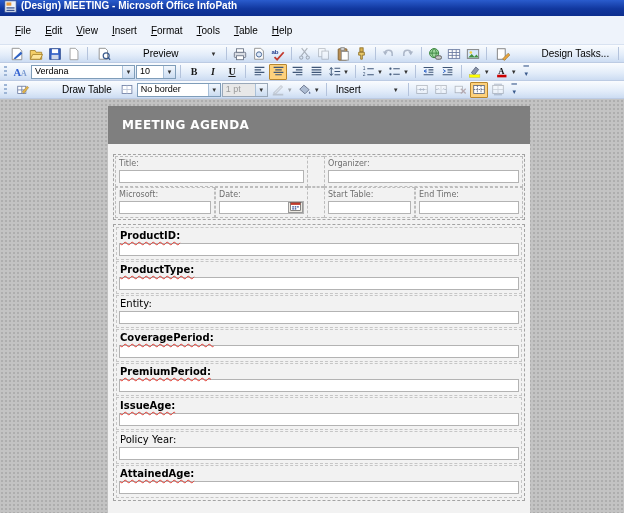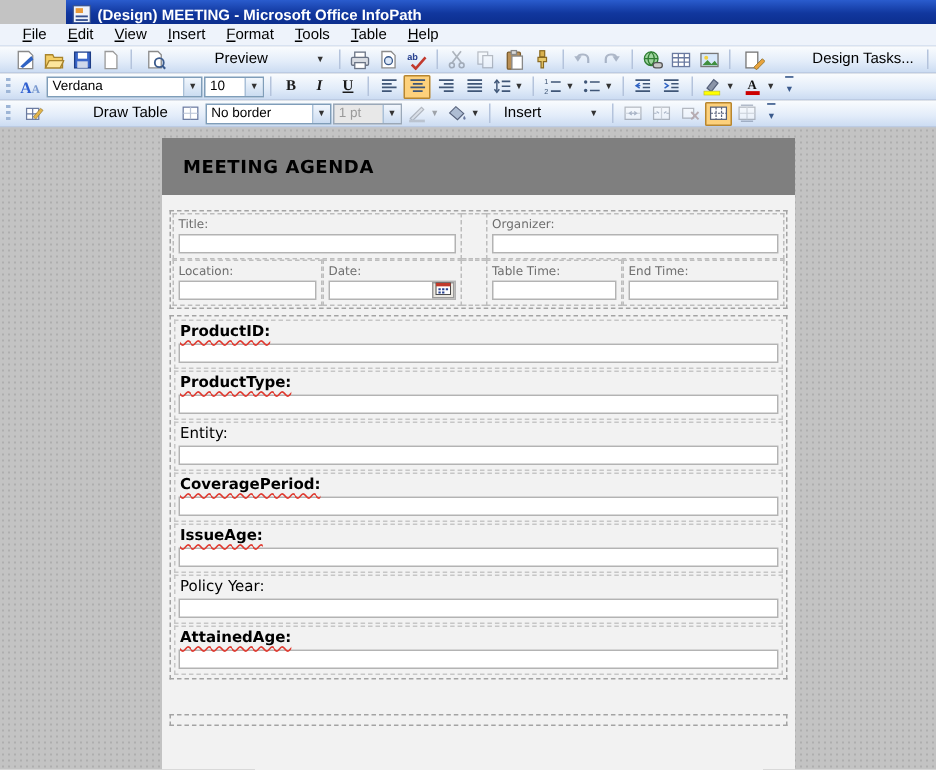--- a/index.html
+++ b/index.html
@@ -1,24 +1,24 @@
 <!DOCTYPE html>
 <html><head>
 <meta charset="utf-8">
 <style>
   * { box-sizing: border-box; margin: 0; padding: 0; }
   html,body { width:624px; height:513px; overflow:hidden; }
   body { font-family:"Liberation Sans", sans-serif; font-size:10px; background:#c3c3c3; }
 
   
   .titlebar { height:16px; background:linear-gradient(180deg,#2a5ccd 0%,#11379e 55%,#0c2e8e 100%);
-    color:#fff; display:flex; align-items:flex-end; gap:4px; padding:0 4px; font-weight:bold; font-size:10px;margin-left:44px; }
+    color:#fff; display:flex; align-items:flex-start; gap:4px; padding:0 4px; font-weight:bold; font-size:10px; }
   .titlebar svg { display:block; }
 
-  .menubar { height:15px; background:#eef3fb; border-bottom:1px solid #d8e2f1; display:flex; align-items:center; padding-left:8px; font-size:10px; color:#000; }
+  .menubar { height:29px; background:#eef3fb; border-bottom:1px solid #d8e2f1; display:flex; align-items:center; padding-left:8px; font-size:10px; color:#000; }
   .menu-item { display:inline-block; padding:1px 7px; cursor:default; }
   .menu-item::first-letter { text-decoration:underline; }
 
   .toolbar { height:18px; background:linear-gradient(180deg,#fafcfe 0%,#e2ecf9 60%,#ccdcf2 100%);
     border-bottom:1px solid #bccbe3; display:flex; align-items:center; padding:0 3px; gap:1px; }
   .grip { width:3px; height:12px; margin:0 3px 0 1px;
     background:repeating-linear-gradient(180deg,#9db5d6 0 2px,transparent 2px 4px); }
   .sep { width:1px; height:13px; background:#b4c3dc; margin:0 3px; flex:none; }
   .tbtn { min-width:18px; height:16px; display:flex; align-items:center; justify-content:center; gap:2px;
     border:1px solid transparent; border-radius:1px; padding:0 1px; flex:none; color:#243a5e; }
@@ -37,21 +37,21 @@
   .glyph { font-size:10px; font-weight:bold; font-family:"Liberation Serif",serif; color:#1a1a1a; }
 
   
   .canvas { position:relative; height:428px; overflow:hidden;
     background-color:#c3c3c3;
     background-image:radial-gradient(#aeaeae 1px, transparent 1px);
     background-size:4px 4px; }
 
   .form { position:absolute; left:108px; top:7px; width:422px; }
   .form-header { height:38px; background:#7f7f7f; display:flex; align-items:center; padding-left:14px; }
-  .form-title { color:#000000; font-weight:bold; font-size:12px; font-family:"DejaVu Sans",sans-serif; letter-spacing:.4px; }
+  .form-title { color:#ffffff; font-weight:bold; font-size:12px; font-family:"DejaVu Sans",sans-serif; letter-spacing:.4px; }
   .form-body { background:#f2f2f2; padding:10px 5px 0 5px; min-height:383px; }
 
   .dashed { border:1px dashed #a3a3a3; }
   .ctl { background:#fff; border:1px solid #b3b3b3; height:13px; width:100%; }
 
   
   .sec-meeting { padding:1px; }
   .mrow { display:flex; }
   .mcell { border:1px dashed #bdbdbd; padding:2px 3px 3px 3px; position:relative; }
   .mspacer { width:16px; border-top:1px dashed #bdbdbd; border-bottom:1px dashed #bdbdbd; flex:none; }
@@ -567,39 +567,39 @@
             <div class="ctl"></div>
           </div>
           <div class="mspacer"></div>
           <div class="mcell" style="flex:1">
             <span class="flabel">Organizer:</span>
             <div class="ctl"></div>
           </div>
         </div>
         <div class="mrow">
           <div class="mcell" style="width:100px">
-            <span class="flabel">Location:</span>
+            <span class="flabel">Microsoft:</span>
             <div class="ctl"></div>
           </div>
           <div class="mcell" style="width:93px">
             <span class="flabel">Date:</span>
             <div class="datewrap">
               <div class="ctl"></div>
               <span class="datebtn">
                 <span><svg width="11" height="9" viewBox="0 0 16 14">
                       <rect x="0.5" y="1" width="15" height="12" fill="#fff" stroke="#444"></rect>
                       <rect x="0.5" y="1" width="15" height="3.5" fill="#c0392b"></rect>
                       <path d="M3 6.5h2.4v2H3zM6.8 6.5h2.4v2H6.8zM10.6 6.5H13v2h-2.4zM3 9.8h2.4v2H3zM6.8 9.8h2.4v2H6.8z" fill="#27408f"></path>
                     </svg></span>
               </span>
             </div>
           </div>
           <div class="mspacer"></div>
           <div class="mcell" style="width:91px">
-            <span class="flabel">Table Time:</span>
+            <span class="flabel">Start Table:</span>
             <div class="ctl"></div>
           </div>
           <div class="mcell" style="flex:1">
             <span class="flabel">End Time:</span>
             <div class="ctl"></div>
           </div>
         </div>
       </div>
 
       <div class="dashed sec-product">
@@ -613,20 +613,24 @@
         </div>
         <div class="prow">
           <span class="plabel">Entity:</span>
           <div class="ctl"></div>
         </div>
         <div class="prow">
           <span class="plabel miss">CoveragePeriod:</span>
           <div class="ctl"></div>
         </div>
         <div class="prow">
+          <span class="plabel miss">PremiumPeriod:</span>
+          <div class="ctl"></div>
+        </div>
+        <div class="prow">
           <span class="plabel miss">IssueAge:</span>
           <div class="ctl"></div>
         </div>
         <div class="prow">
           <span class="plabel">Policy Year:</span>
           <div class="ctl"></div>
         </div>
         <div class="prow">
           <span class="plabel miss">AttainedAge:</span>
           <div class="ctl"></div>

